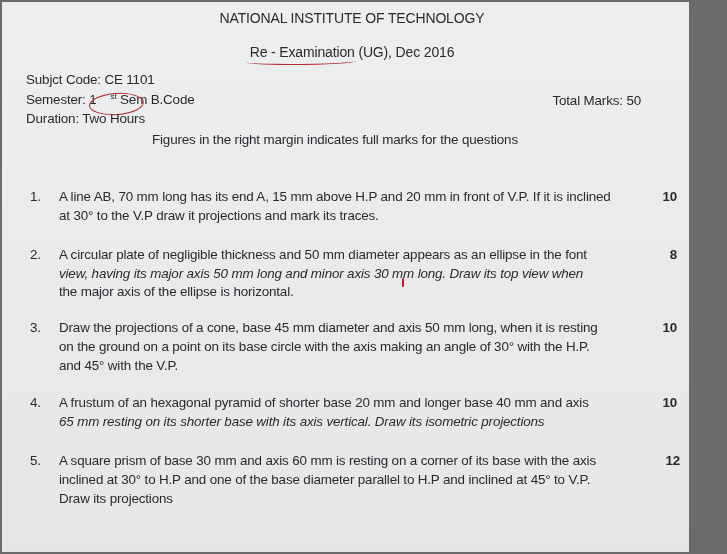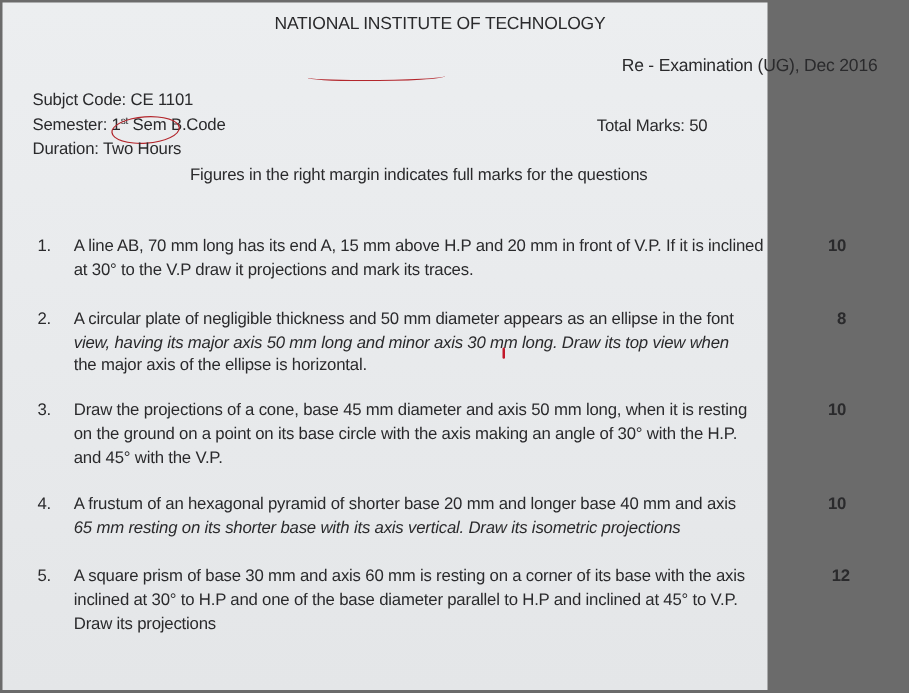--- a/index.html
+++ b/index.html
@@ -2,40 +2,40 @@
 <html><head>
 <meta charset="utf-8">
 <style>
   html, body { margin: 0; padding: 0; }
   body {
     width: 727px; height: 554px; overflow: hidden;
     background: #6b6b6b;
     font-family: "Liberation Sans", "DejaVu Sans", sans-serif;
   }
   .page {
-    position: absolute; left: 2px; top: 2px; width: 612px; height: 550px;
+    position: absolute; left: 2px; top: 2px; width: 687px; height: 550px;
     background: linear-gradient(180deg, #eceef0 0%, #e9ebed 40%, #e4e6e8 100%);
     color: #2a2a2c;
     font-size: 13.4px;
     letter-spacing: -0.15px;
   }
   .abs { position: absolute; white-space: nowrap; }
   .title { left: 0; width: 700px; text-align: center; top: 8px; font-size: 14px; }
-  .subtitle { left: 0; width: 700px; text-align: right; top: 42px; font-size: 14px; }
+  .subtitle { left: 0; width: 700px; text-align: center; top: 42px; font-size: 14px; }
   .underline {
     position: absolute; left: 244px; top: 56px; width: 110px; height: 6px;
     border-bottom: 1.5px solid #b3262c; border-radius: 0 0 60% 40%;
   }
   .circle {
     position: absolute; left: 87px; top: 91px; width: 53px; height: 20px;
     border: 1.5px solid #b3262c; border-radius: 50%;
     transform: rotate(-4deg);
   }
   .marks { font-weight: bold; text-align: right; width: 30px; }
-  sup { font-size: 8px; vertical-align: 5px; line-height: 0; }
+  sup { font-size: 8px; vertical-align: 5px; line-height: 0; margin-left: 14px; }
   .q-line { left: 57px; }
   .q-num { left: 28px; }
   .redmark {
     position: absolute; left: 400px; top: 276px; width: 2px; height: 9px;
     background: #c2182a; border-radius: 1px;
   }
 </style>
 </head>
 <body>
 

